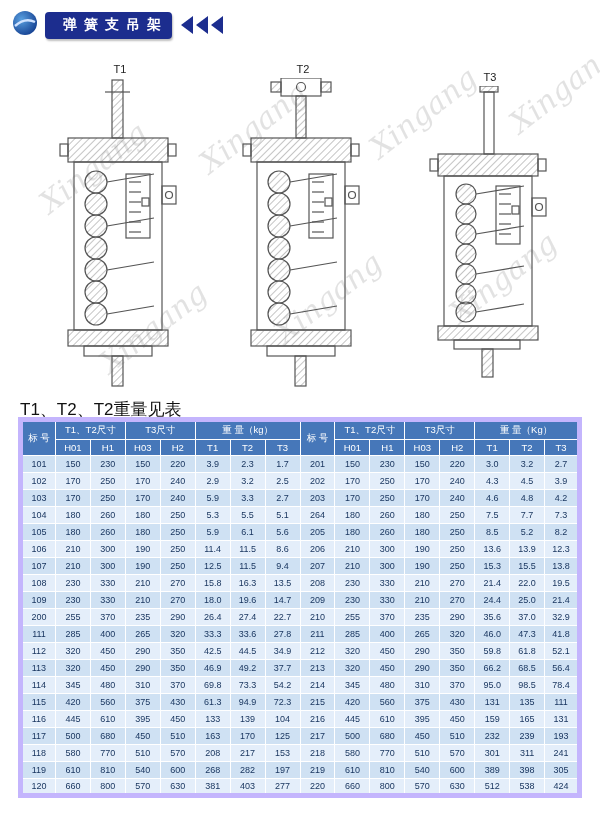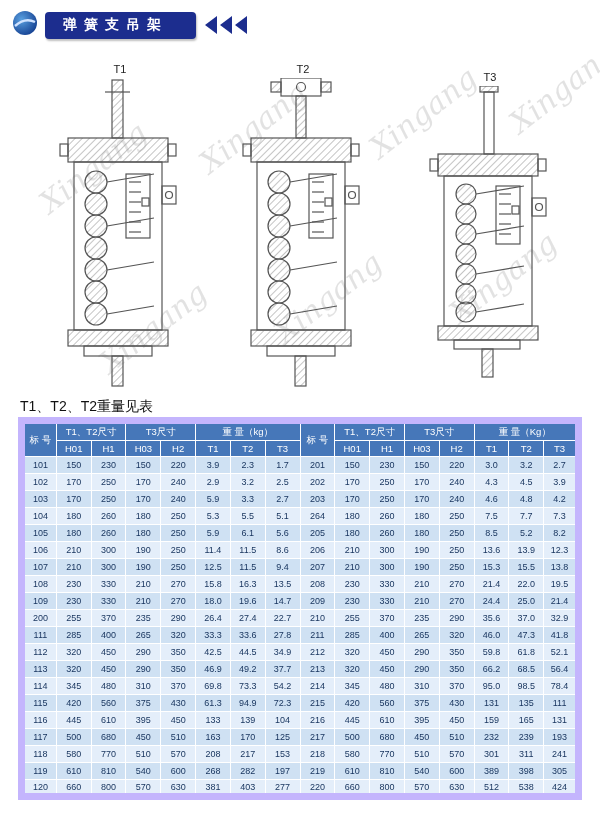--- a/index.html
+++ b/index.html
@@ -11,40 +11,40 @@
   
   .wm {
     position:absolute; font-family:"DejaVu Serif", serif; font-style:italic;
     font-size:30px; color:#c7c7c7; opacity:.5; transform:rotate(-38deg);
     z-index:0; pointer-events:none; white-space:nowrap;
   }
   
   .header { position:absolute; top:10px; left:12px; display:flex; align-items:center; gap:7px; z-index:3; }
   .title-pill {
     background:#1c2d8e; color:#fff; font-weight:bold; font-size:14px;
-    letter-spacing:7px; padding:4px 28px 5px 18px; border-radius:4px;
+    letter-spacing:7px; padding:4px 4px 5px 18px; border-radius:4px;
     box-shadow:1px 2px 2px rgba(0,0,0,.25);
   }
   .chevrons { display:flex; gap:3px; margin-left:2px; }
   .chev {
     width:0; height:0;
     border-top:9px solid transparent; border-bottom:9px solid transparent;
     border-right:12px solid #1c2d8e;
   }
   
   .fig { position:absolute; z-index:1; }
   .fig-label { position:absolute; top:-15px; left:50%; transform:translateX(-50%); font-size:11px; color:#222; }
   .fig svg { display:block; }
   
-  .caption { position:absolute; top:398px; left:20px; font-size:14px; z-index:2; color:#111; }
+  .caption { position:absolute; top:398px; left:20px; font-size:17px; z-index:2; color:#111; }
   
   table.spec {
     position:absolute; top:417px; left:18px; width:564px; z-index:2;
     border-collapse:collapse; table-layout:fixed;
-    border:7px solid #c4b5fd; background:#fff;
+    border:5px solid #c4b5fd; background:#fff;
   }
   table.spec th {
     background:#4677b9; color:#fff; font-weight:normal; font-size:9.5px;
     border:1px solid #ffffff; padding:0; text-align:center;
   }
   table.spec thead tr:first-child th { height:20px; }
   table.spec thead tr:last-child th { height:16px; }
   table.spec td {
     border:1px solid #ffffff; font-size:9px; text-align:center;
     height:17px; padding:0; color:#15325c;

